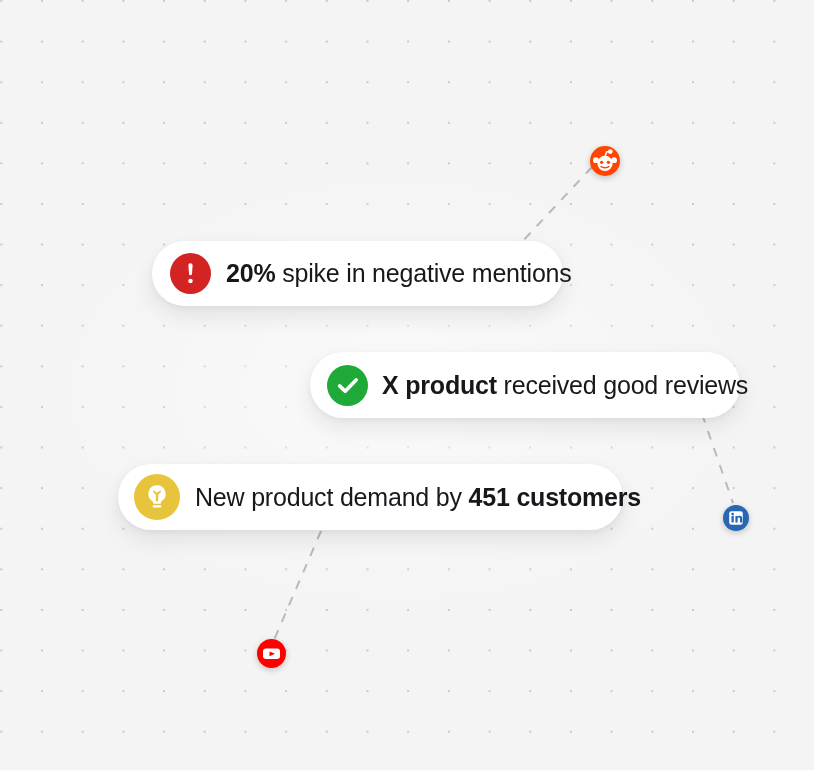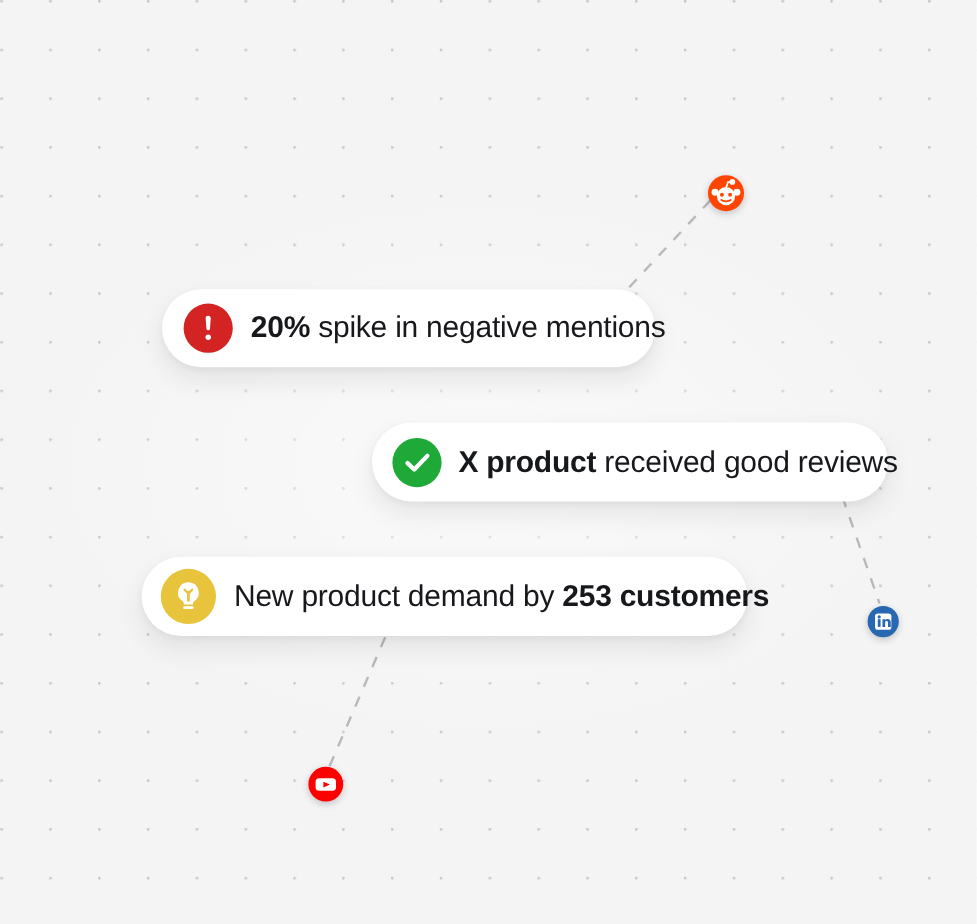--- a/index.html
+++ b/index.html
@@ -67,21 +67,21 @@
   .card-text {
     white-space: nowrap;
     color: #17181c;
     letter-spacing: -0.2px;
   }
   .card-text .em { font-weight: 700; }
   .card-text .norm { font-weight: 400; }
 
   
   #card-alert {
-    left: 135px; top: 241px;
+    left: 152px; top: 241px;
     width: 411px; height: 65px;
     padding: 0 0 0 18px;
     box-sizing: border-box;
   }
   #card-alert .card-icon { width: 41px; height: 41px; background: #D32323; }
   #card-alert .card-text { font-size: 25px; margin-left: 15px; }
 
   
   #card-positive {
     left: 310px; top: 352px;
@@ -170,21 +170,21 @@
     <span class="card-icon">
       <svg class="icon-svg" width="46" height="46" viewBox="0 0 46 46" aria-hidden="true">
         <path fill="#ffffff" d="M23 11.3a8.6 8.6 0 0 0-5.1 15.53c0.84 0.62 1.35 1.52 1.35 2.5v0.52h7.5v-0.52c0-0.98 0.51-1.88 1.35-2.5A8.6 8.6 0 0 0 23 11.3z"></path>
         <rect fill="#E8C33C" x="21.85" y="18.2" width="2.3" height="9.3" rx="1.1"></rect>
         <path fill="#E8C33C" d="M19.1 17.0 l2.1 1.5 1.8 2.2 1.8-2.2 2.1-1.5 -1.2-1.5 -2.7 2.6 -2.7-2.6z" opacity="0"></path>
         <path fill="none" stroke="#E8C33C" stroke-width="1.9" stroke-linecap="round" d="M19.9 17.4 L23 20.6 L26.1 17.4"></path>
         <rect fill="#ffffff" x="18.6" y="31.3" width="8.8" height="2.3" rx="1.15"></rect>
       </svg>
     </span>
     <span class="card-text">
-      <span class="norm">New product demand by </span><span class="em">253 customers</span>
+      <span class="norm">New product demand by </span><span class="em">451 customers</span>
     </span>
   </div>
 
   <div class="social" id="social-reddit">
     <svg class="icon-svg" width="30" height="30" viewBox="0 0 30 30" aria-hidden="true">
       <circle fill="#ffffff" cx="15" cy="17.4" r="7.6"></circle>
       <circle fill="#ffffff" cx="5.9" cy="14.2" r="2.9"></circle>
       <circle fill="#ffffff" cx="24.1" cy="14.2" r="2.9"></circle>
       <circle fill="#ffffff" cx="20.3" cy="5.6" r="2.4"></circle>
       <path fill="none" stroke="#ffffff" stroke-width="1.5" d="M15 10.6 L16.6 5.9 L20.0 5.6"></path>

